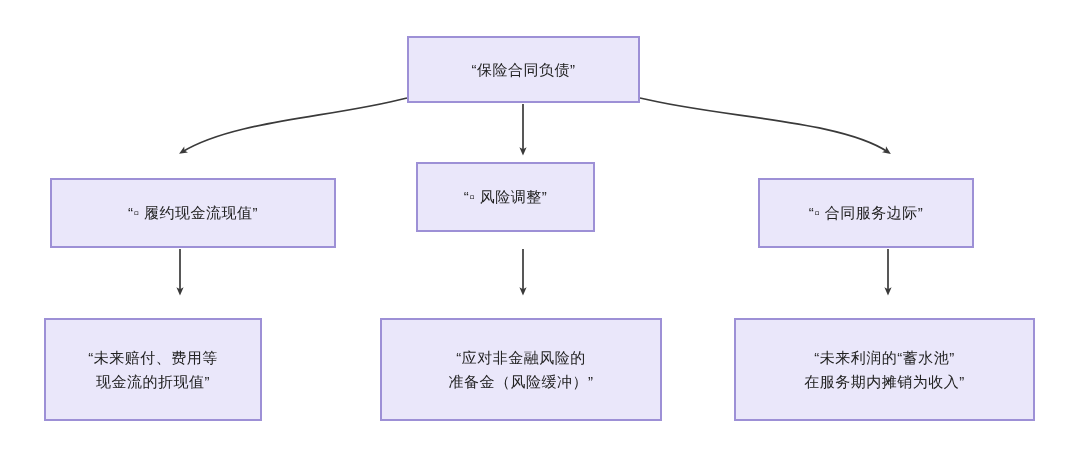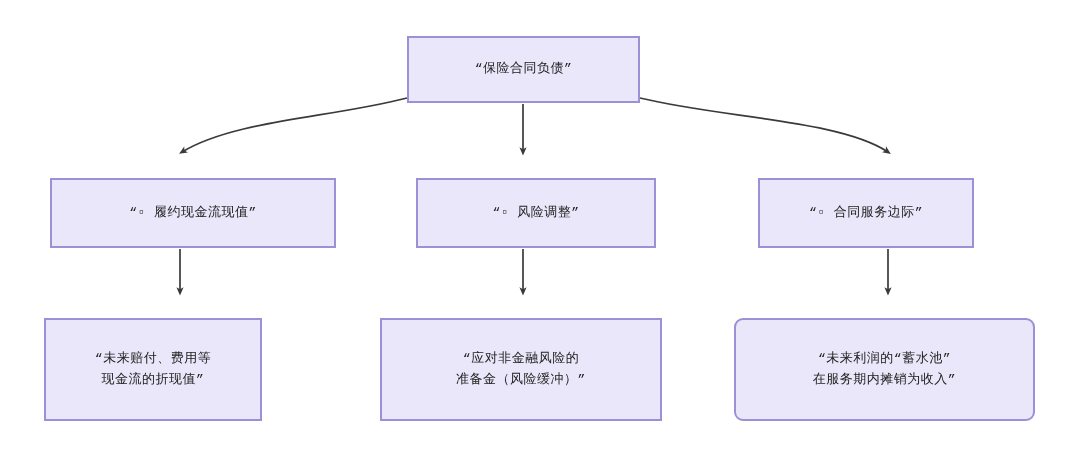--- a/index.html
+++ b/index.html
@@ -20,39 +20,38 @@
   .node {
     position: absolute;
     box-sizing: border-box;
     background: #eae7fa;
     border: 2px solid #9d90d6;
     display: flex;
     align-items: center;
     justify-content: center;
     text-align: center;
     color: #222222;
-    font-size: 13px;
+    font-size: 15px;
     line-height: 1.55;
     letter-spacing: 0.5px;
     white-space: pre-line;
     padding: 8px 6px;
-    font-family: Liberation Mono, monospace;
   }
   .node.root {
     left: 407px;
     top: 36px;
     width: 233px;
     height: 67px;
   }
   .node.l2a { left: 50px;  top: 178px; width: 286px; height: 70px; text-align: right; }
-  .node.l2b { left: 416px; top: 178px; width: 240px; height: 70px; }
+  .node.l2b { left: 416px; top: 162px; width: 179px; height: 70px; }
   .node.l2c { left: 758px; top: 178px; width: 216px; height: 70px; }
   .node.l3a { left: 44px;  top: 318px; width: 218px; height: 103px; }
   .node.l3b { left: 380px; top: 318px; width: 282px; height: 103px; }
-  .node.l3c { left: 734px; top: 318px; width: 301px; height: 103px; border-radius: 9px; }
+  .node.l3c { left: 734px; top: 318px; width: 301px; height: 103px; }
 
   #edges {
     position: absolute;
     left: 0;
     top: 0;
     width: 1080px;
     height: 462px;
     pointer-events: none;
   }
 </style>

